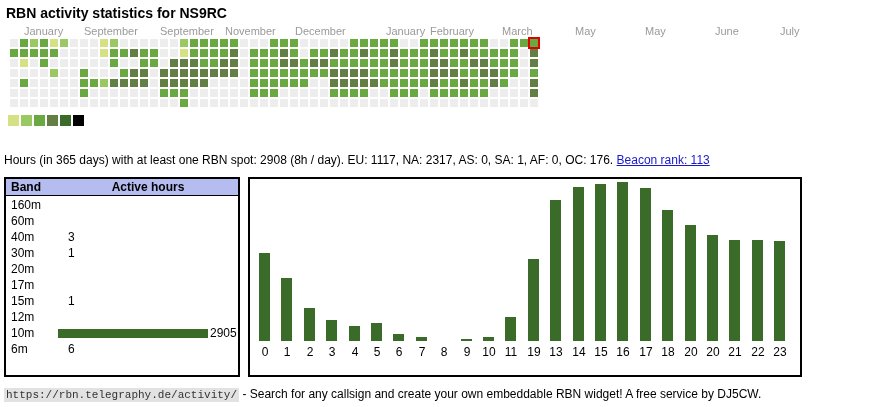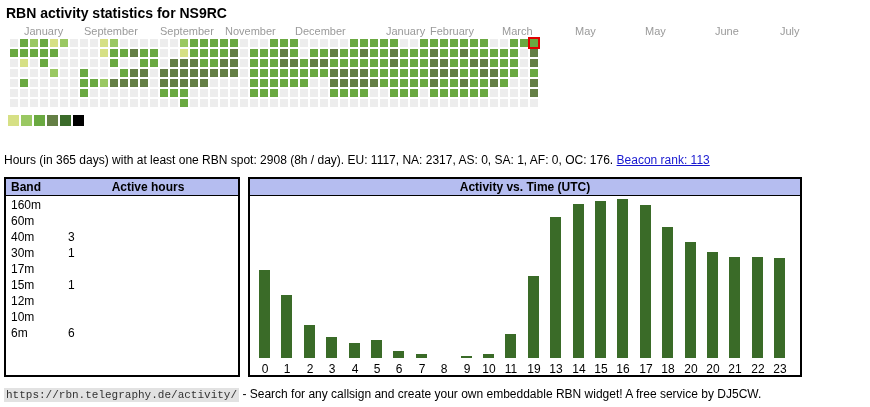--- a/index.html
+++ b/index.html
@@ -491,49 +491,54 @@
             <span class="band-num plain">3</span>
           </div>
         </div>
         <div class="band-row">
           <div class="band-name">30m</div>
           <div class="band-val-wrap">
             <span class="band-num plain">1</span>
           </div>
         </div>
         <div class="band-row">
+          <div class="band-name">20m</div>
+          <div class="band-val-wrap"></div>
+        </div>
+        <div class="band-row">
           <div class="band-name">17m</div>
           <div class="band-val-wrap"></div>
         </div>
         <div class="band-row">
           <div class="band-name">15m</div>
           <div class="band-val-wrap">
             <span class="band-num plain">1</span>
           </div>
         </div>
         <div class="band-row">
           <div class="band-name">12m</div>
           <div class="band-val-wrap"></div>
         </div>
         <div class="band-row">
           <div class="band-name">10m</div>
+          <div class="band-val-wrap">
+            <div class="band-bar" style="width: 150px; background: rgb(58, 107, 40);"></div>
+            <span class="band-num">2905</span>
+          </div>
         </div>
         <div class="band-row">
           <div class="band-name">6m</div>
           <div class="band-val-wrap">
             <span class="band-num plain">6</span>
           </div>
         </div>
       </div>
   </div>
 
   <div id="activity-panel" class="panel">
-    <div class="panel-head">
-      <span>Activity vs. Time (UTC)</span>
-    </div>
     <div id="chart-body">
       <div id="chart-plot">
           <div class="act-bar" style="left: 9px; height: 88px; background: rgb(58, 107, 40);"></div>
           <div class="act-bar" style="left: 31px; height: 63px; background: rgb(58, 107, 40);"></div>
           <div class="act-bar" style="left: 54px; height: 33px; background: rgb(58, 107, 40);"></div>
           <div class="act-bar" style="left: 76px; height: 21px; background: rgb(58, 107, 40);"></div>
           <div class="act-bar" style="left: 99px; height: 15px; background: rgb(58, 107, 40);"></div>
           <div class="act-bar" style="left: 121px; height: 18px; background: rgb(58, 107, 40);"></div>
           <div class="act-bar" style="left: 143px; height: 7px; background: rgb(58, 107, 40);"></div>
           <div class="act-bar" style="left: 166px; height: 4px; background: rgb(58, 107, 40);"></div>

